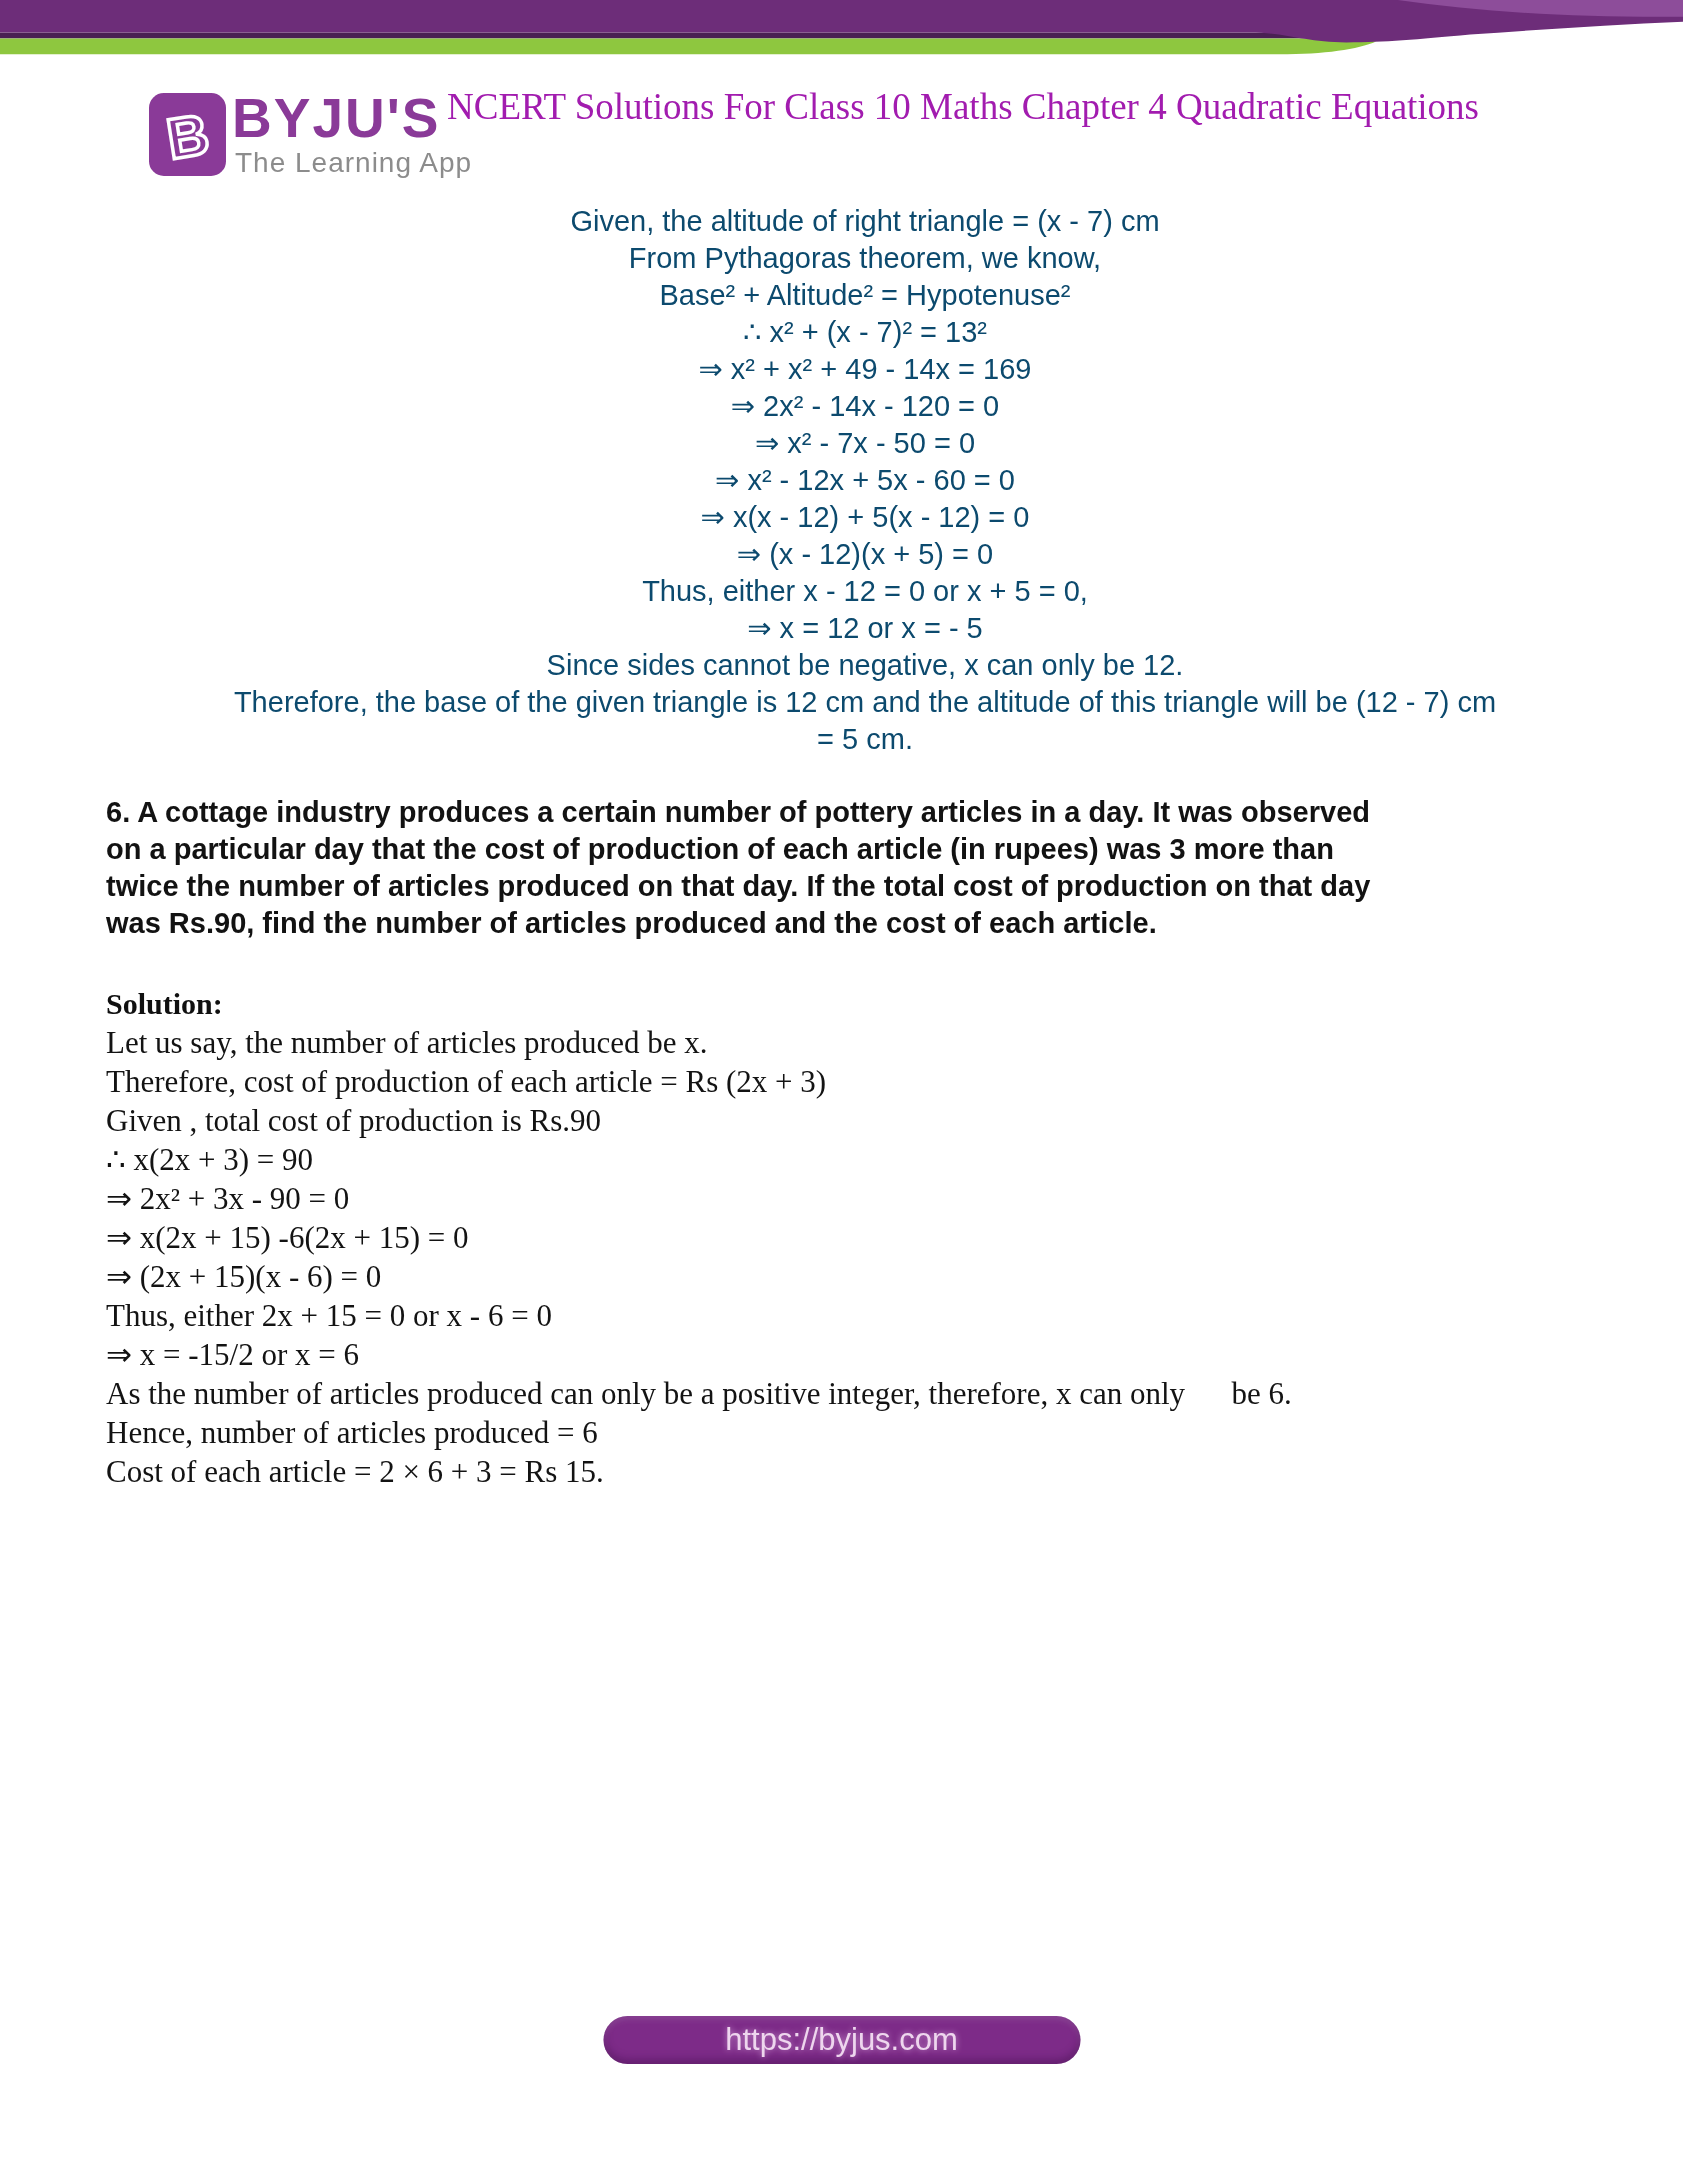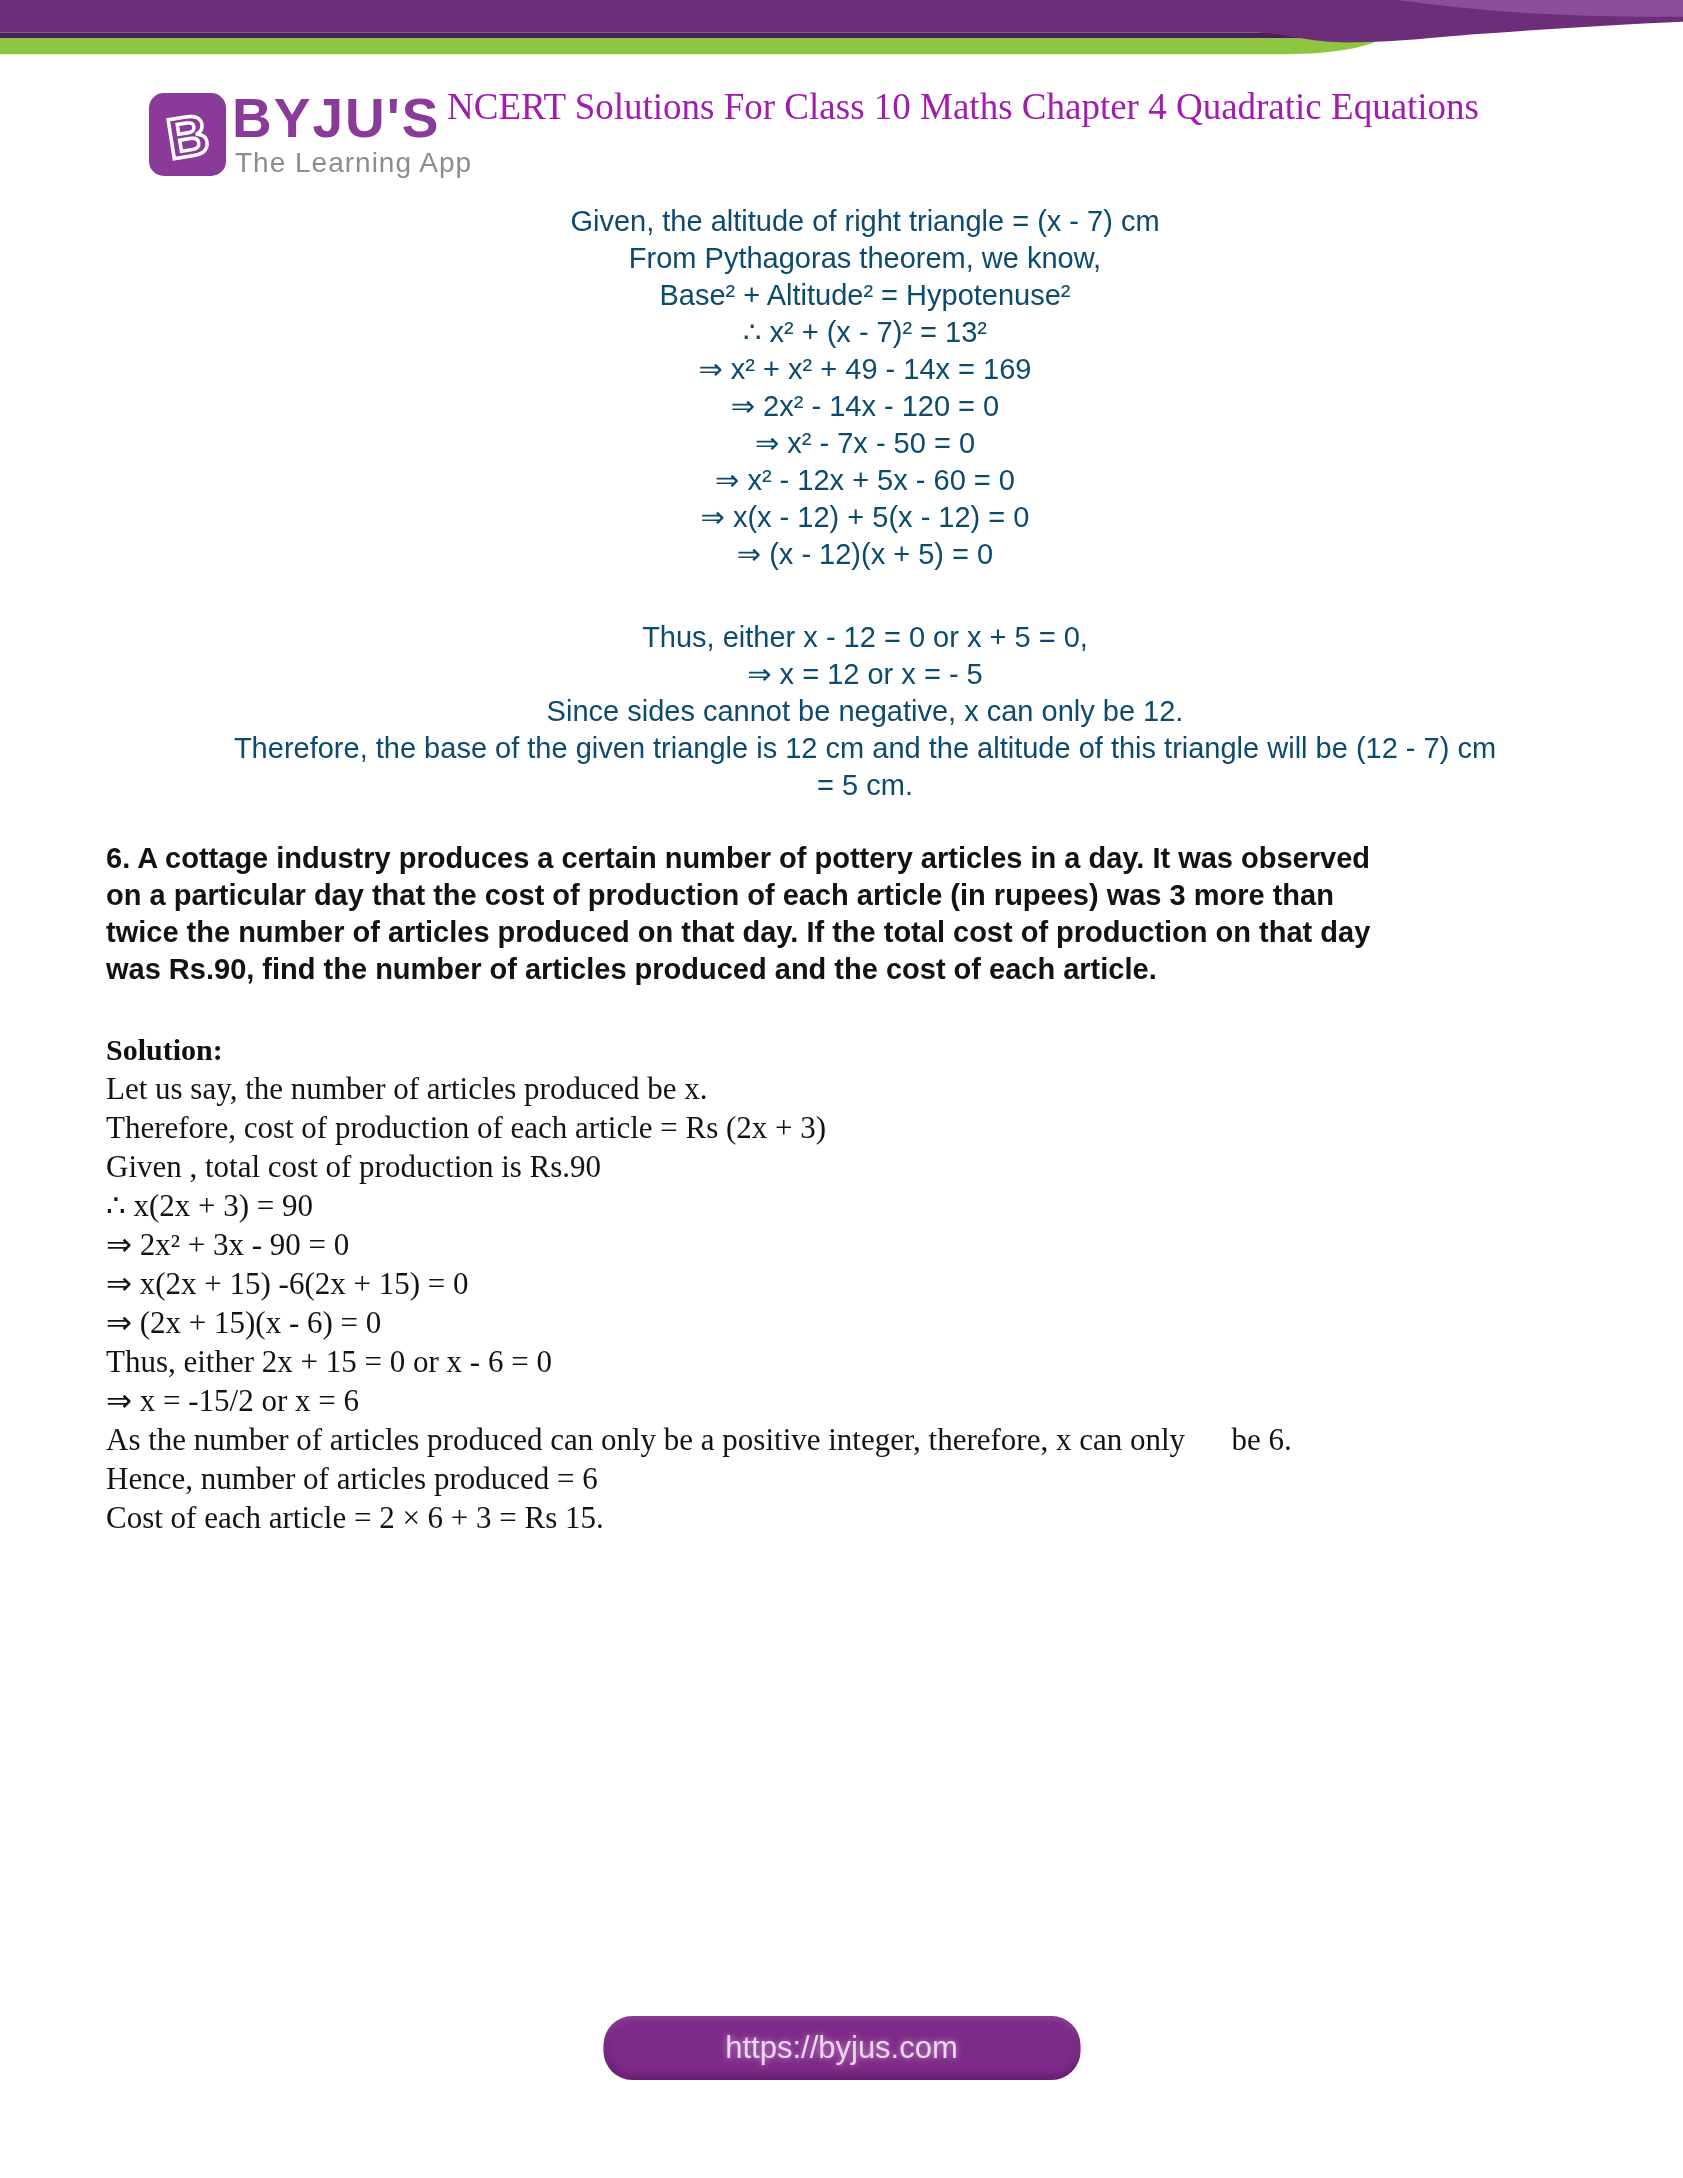--- a/index.html
+++ b/index.html
@@ -32,28 +32,28 @@
     font-family:"Liberation Serif",serif;
     font-weight:400;font-size:37px;line-height:44px;color:#a21caf;
     white-space:nowrap;letter-spacing:0px;
   }
   
   .content{position:absolute;left:106px;top:203px;right:59px;}
   .line{white-space:pre-wrap;}
   .sans{font-family:"Liberation Sans",sans-serif;font-size:29px;line-height:37px;color:#0c4a6e;text-align:center;}
   .sans-bold{font-family:"Liberation Sans",sans-serif;font-weight:700;font-size:29px;line-height:37px;color:#121212;}
   .serif{font-family:"Liberation Serif",serif;font-size:31px;line-height:39px;color:#131313;}
-  .block-roots{margin-top:46px;}
+  .block-roots{}
   .block-question{margin-top:36px;}
   .block-solution{margin-top:42px;}
   .sol-head{font-family:"Liberation Serif",serif;font-weight:700;font-size:30px;line-height:39px;color:#101010;}
   
   .footer-pill{
     position:absolute;top:2016px;left:50%;transform:translateX(-50%);
-    width:477px;height:64px;border-radius:29px;
+    width:477px;height:48px;border-radius:29px;
     background:#7d2b88;
     box-shadow:inset 0 -4px 8px rgba(60,10,70,.45), inset 0 3px 6px rgba(255,255,255,.15);
     display:flex;align-items:center;justify-content:center;
     cursor:pointer;
   }
   .footer-pill span{
     font-family:"Liberation Sans",sans-serif;
     font-size:31px;color:#eed6ee;
     text-shadow:0 0 6px rgba(255,220,255,.6);
   }

